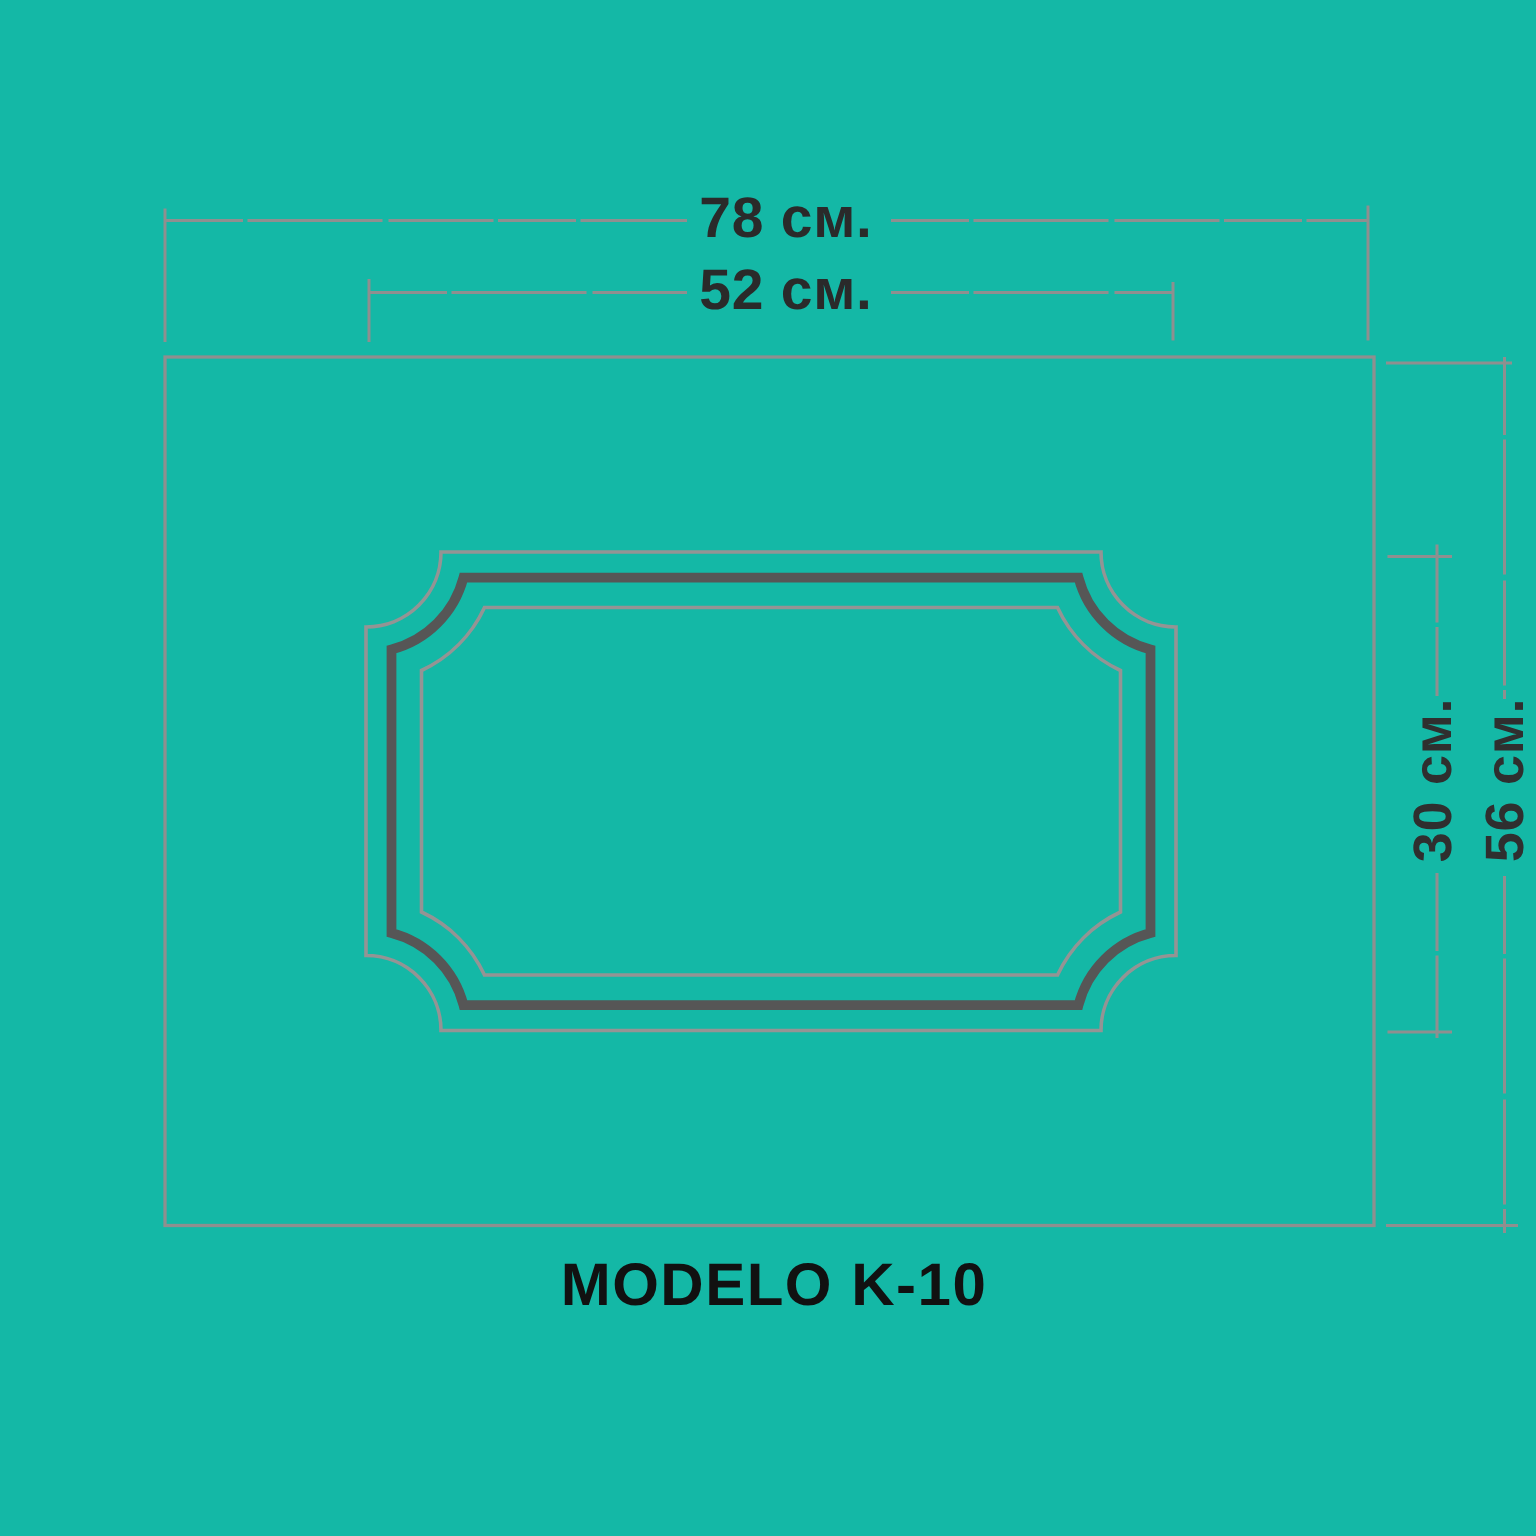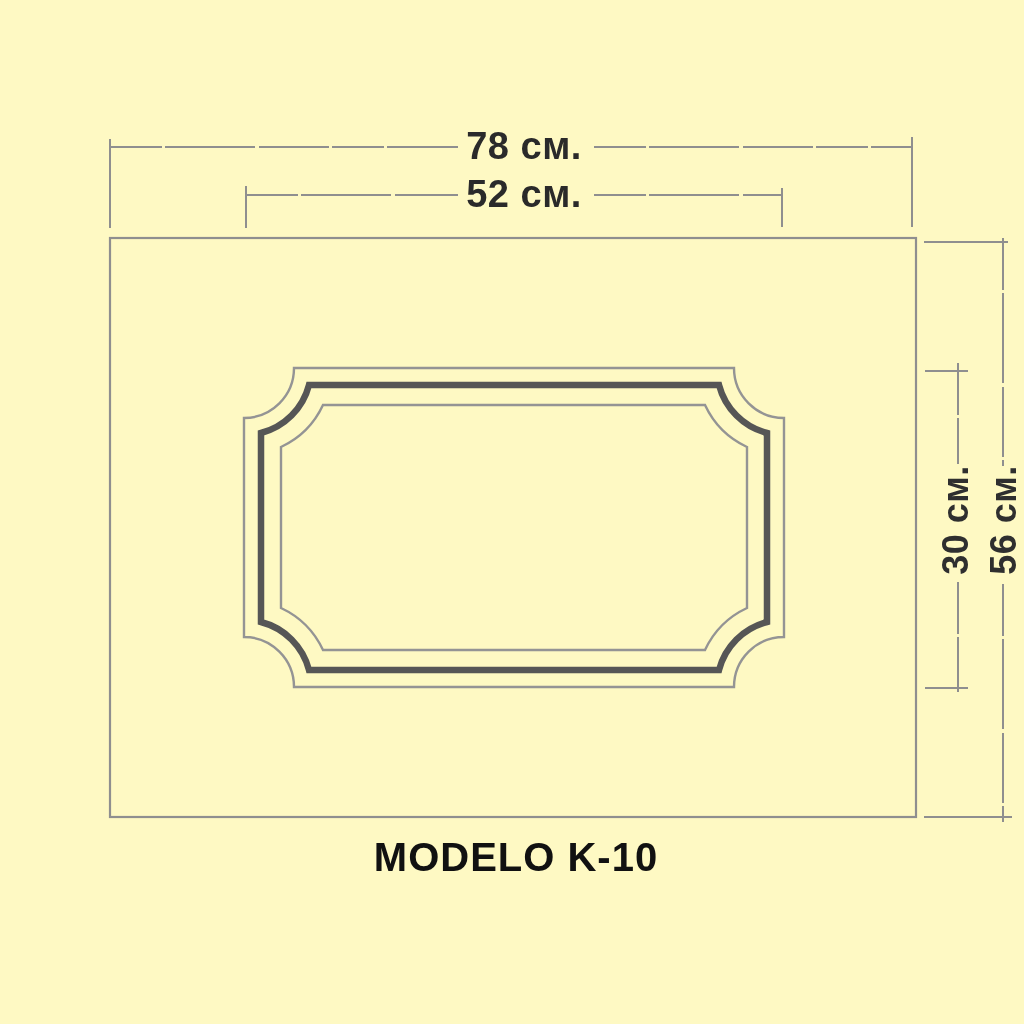--- a/index.html
+++ b/index.html
@@ -8,21 +8,21 @@
     background: #ffffff;
     width: 1024px;
     height: 1024px;
     overflow: hidden;
     font-family: "Liberation Sans", sans-serif;
   }
   .stage {
     position: relative;
     width: 1024px;
     height: 1024px;
-    background: #fef9c3;
+    background: #14b8a6;
     text-decoration: underline;
   }
   svg { display: block; }
   .thin-line {
     stroke: #8f8f8f;
     stroke-width: 2.2;
     fill: none;
     stroke-linecap: butt;
   }
   .dim-line {

